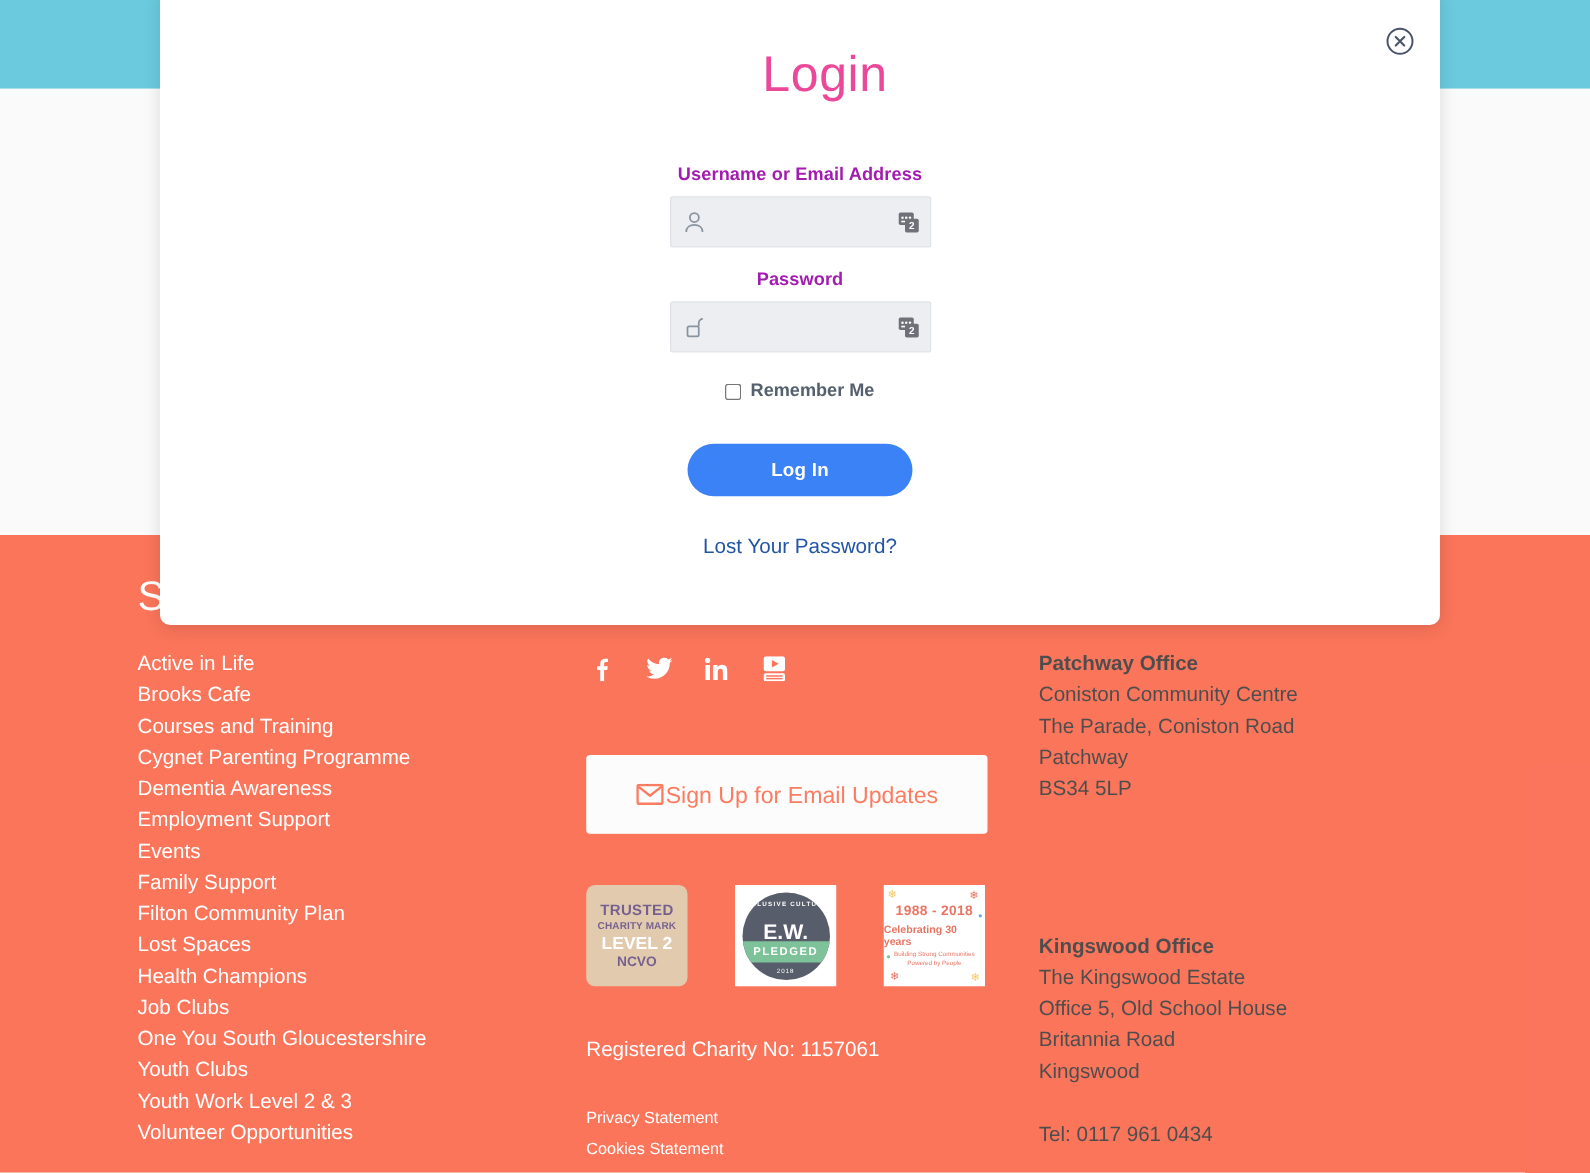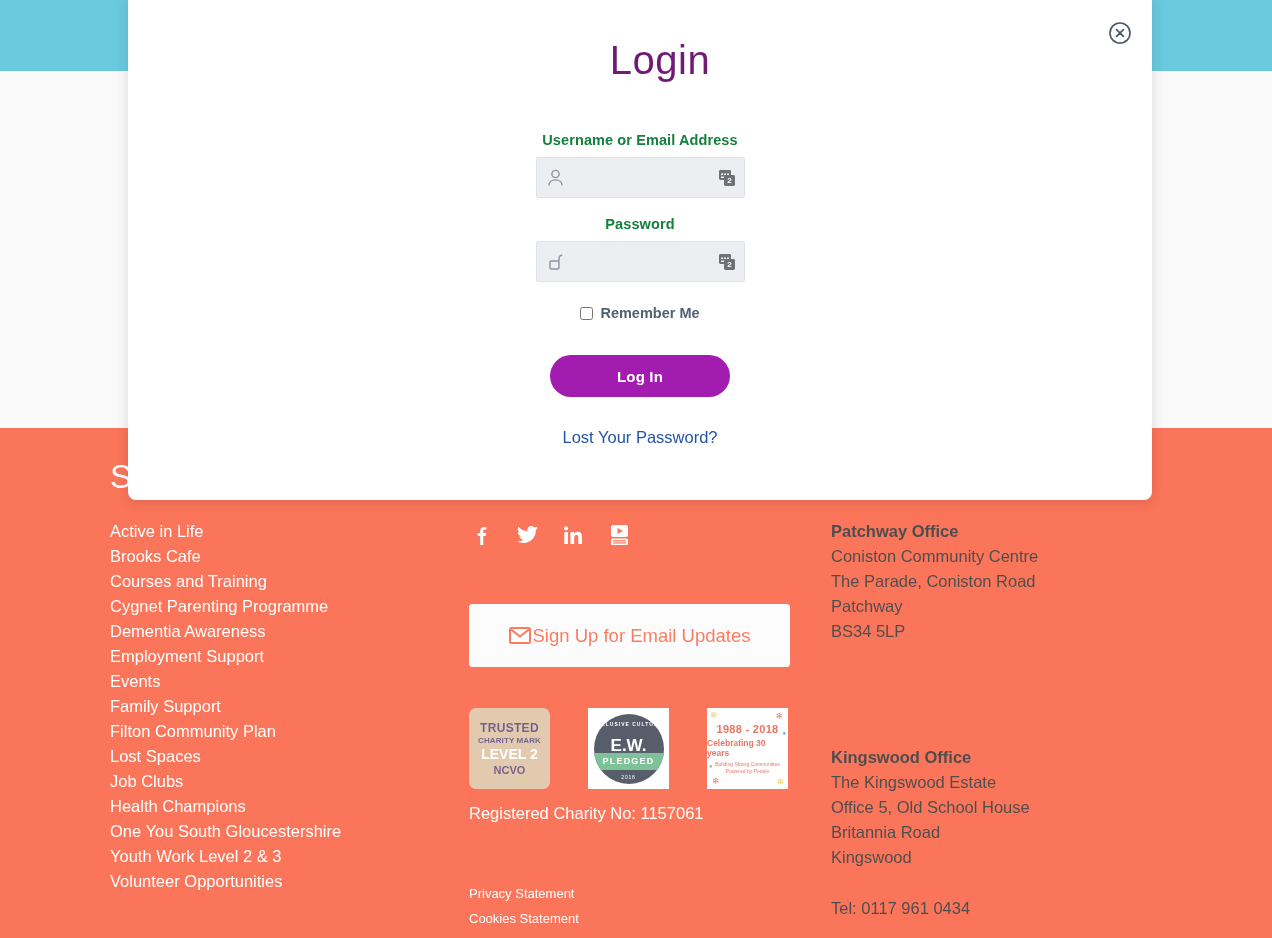--- a/index.html
+++ b/index.html
@@ -119,21 +119,21 @@
   .badge-30 .s { color: #e03a20; font-size: 5px; margin-top: 3px; line-height: 7px; text-align: center; }
   .badge-30 .conf { position: absolute; font-size: 9px; }
   .badge-30 .c1 { top: 2px; left: 3px; color: #f0b429; }
   .badge-30 .c2 { top: 3px; right: 5px; color: #e03a20; }
   .badge-30 .c3 { bottom: 3px; left: 5px; color: #e03a20; }
   .badge-30 .c4 { bottom: 2px; right: 4px; color: #f0b429; }
   .badge-30 .c5 { top: 22px; right: 2px; color: #2f7fd1; font-size: 6px; }
   .badge-30 .c6 { bottom: 20px; left: 2px; color: #47a86e; font-size: 6px; }
 
   .charity-no {
-    position: absolute; left: 469px; top: 804px;
+    position: absolute; left: 469px; top: 831px;
     font-size: 16.5px; color: #ffffff; white-space: nowrap;
   }
   .policy-links {
     position: absolute; left: 469px; top: 881px;
     list-style: none; margin: 0; padding: 0;
   }
   .policy-links li { font-size: 13px; line-height: 25px; color: #ffffff; cursor: pointer; white-space: nowrap; }
 
   
   .office { position: absolute; left: 831px; }
@@ -159,28 +159,28 @@
   }
   .modal-close {
     position: absolute; right: 20px; top: 29px;
     width: 24px; height: 24px; cursor: pointer;
   }
   .modal-close svg { display: block; }
 
   .modal-title {
     position: absolute; left: 0; top: 46px; width: 100%;
     text-align: center;
-    font-size: 40px; font-weight: 300; color: #701a75;
+    font-size: 40px; font-weight: 300; color: #ec4899;
     letter-spacing: .5px;
     padding-left: 40px;
   }
 
   .form { position: absolute; left: 0; top: 140px; width: 100%; }
   .field-label {
-    text-align: center; font-size: 14.5px; font-weight: bold; color: #15803d;
+    text-align: center; font-size: 14.5px; font-weight: bold; color: #a21caf;
     letter-spacing: .1px;
   }
   .field-wrap {
     position: relative; width: 209px; margin: 9px auto 0;
     height: 41px;
     background: #eceef1; border: 1px solid #dfe3e8; border-radius: 2px;
   }
   .field-wrap input {
     position: absolute; left: 36px; top: 0; width: 130px; height: 39px;
     border: 0; outline: 0; background: transparent;
@@ -197,21 +197,21 @@
 
   .remember {
     margin-top: 23px; display: flex; align-items: center; justify-content: center; gap: 7px;
   }
   .remember input[type=checkbox] { margin: 0; width: 13px; height: 13px; cursor: pointer; }
   .remember label { font-size: 14.5px; font-weight: bold; color: #55606e; cursor: pointer; }
 
   .login-btn {
     display: block; margin: 34px auto 0;
     width: 180px; height: 42px;
-    background: #a21caf; color: #ffffff;
+    background: #3b82f6; color: #ffffff;
     border: 0; border-radius: 21px;
     font-family: "Liberation Sans", sans-serif;
     font-size: 15px; font-weight: bold; letter-spacing: .2px;
     cursor: pointer;
   }
   .lost-link {
     display: block; text-align: center; margin-top: 31px;
     font-size: 16.5px; color: #2255a4; text-decoration: none; cursor: pointer;
   }
 </style>
@@ -233,23 +233,24 @@
     <li>Active in Life</li>
     <li>Brooks Cafe</li>
     <li>Courses and Training</li>
     <li>Cygnet Parenting Programme</li>
     <li>Dementia Awareness</li>
     <li>Employment Support</li>
     <li>Events</li>
     <li>Family Support</li>
     <li>Filton Community Plan</li>
     <li>Lost Spaces</li>
+    <li>Health Champions</li>
     <li>Job Clubs</li>
-    <li>Health Champions</li>
     <li>One You South Gloucestershire</li>
+    <li>Youth Clubs</li>
     <li>Youth Work Level 2 &amp; 3</li>
     <li>Volunteer Opportunities</li>
   </ul>
 
   <div class="social-row">
     <span class="sicon">
       <svg width="11" height="20" viewBox="0 0 11 20">
           <path d="M7.3 20v-9h2.5l.4-3H7.3V6.1c0-.9.2-1.5 1.5-1.5h1.6V2c-.3 0-1.2-.1-2.3-.1-2.3 0-3.9 1.4-3.9 4V8H1.7v3h2.5v9z"></path>
         </svg>
     </span>

